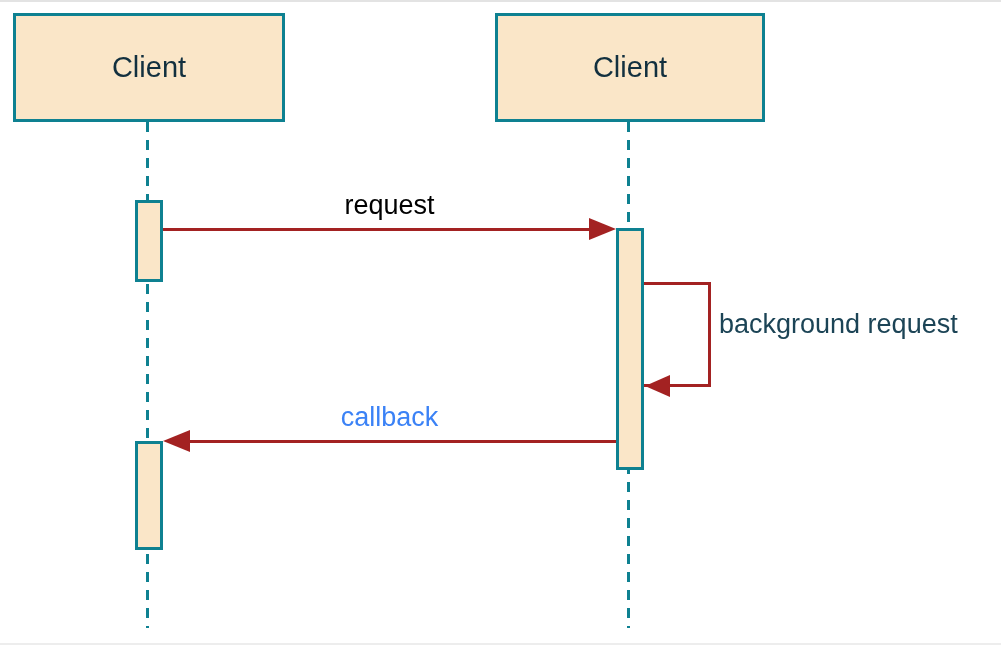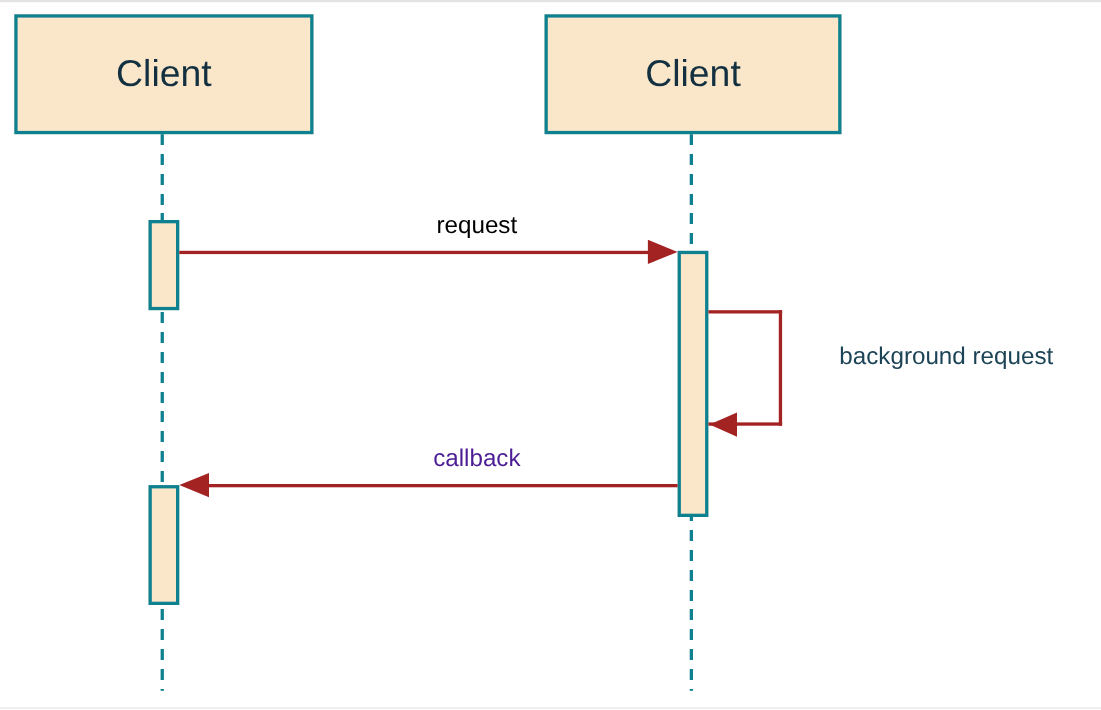--- a/index.html
+++ b/index.html
@@ -27,21 +27,21 @@
   .actor-box {
     position: absolute;
     top: 13px;
     height: 109px;
     box-sizing: border-box;
     background: #FAE6C8;
     border: 3px solid #0E8191;
     display: flex;
     align-items: center;
     justify-content: center;
-    font-size: 34px;
+    font-size: 29px;
     color: #12303F;
   }
   #client-box { left: 13px; width: 272px; }
   #server-box { left: 495px; width: 270px; }
 
   .lifeline {
     position: absolute;
     top: 122px;
     width: 3px;
     height: 506px;
@@ -97,34 +97,33 @@
     position: absolute;
     left: 644px; top: 282px;
     width: 67px; height: 105px;
     box-sizing: border-box;
     border: 3px solid #A32222;
     border-left: none;
   }
 
   .msg-label {
     position: absolute;
-    font-size: 22px;
+    font-size: 27px;
     line-height: 28px;
     white-space: nowrap;
-    margin-left: 44px;
   }
   #request-label {
     left: 163px; top: 191px; width: 453px;
     text-align: center;
     color: #000000;
   }
   #callback-label {
     left: 163px; top: 403px; width: 453px;
     text-align: center;
-    color: #4c1d95;
+    color: #3b82f6;
   }
   #background-label {
     left: 719px; top: 310px;
     color: #1C4456;
   }
 </style>
 </head>
 <body>
 
 <div id="canvas">

